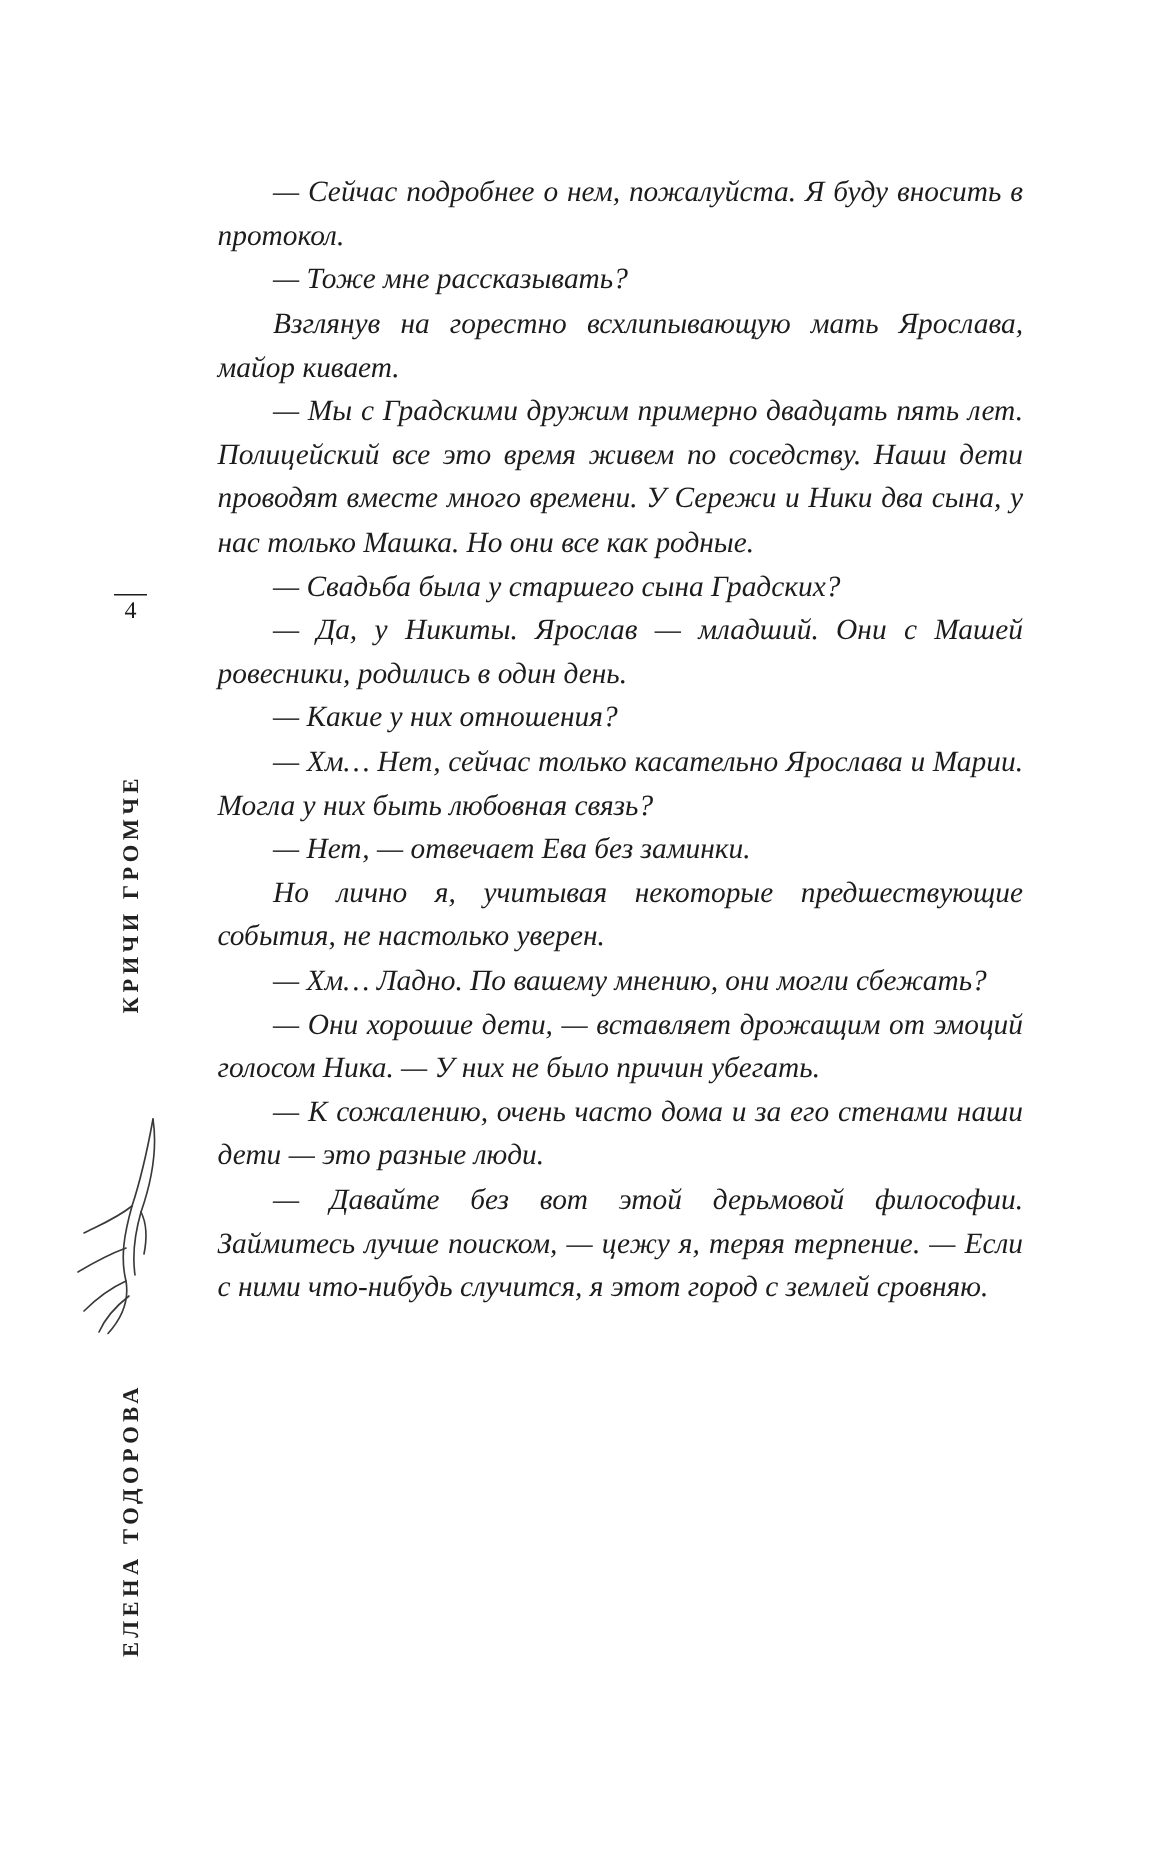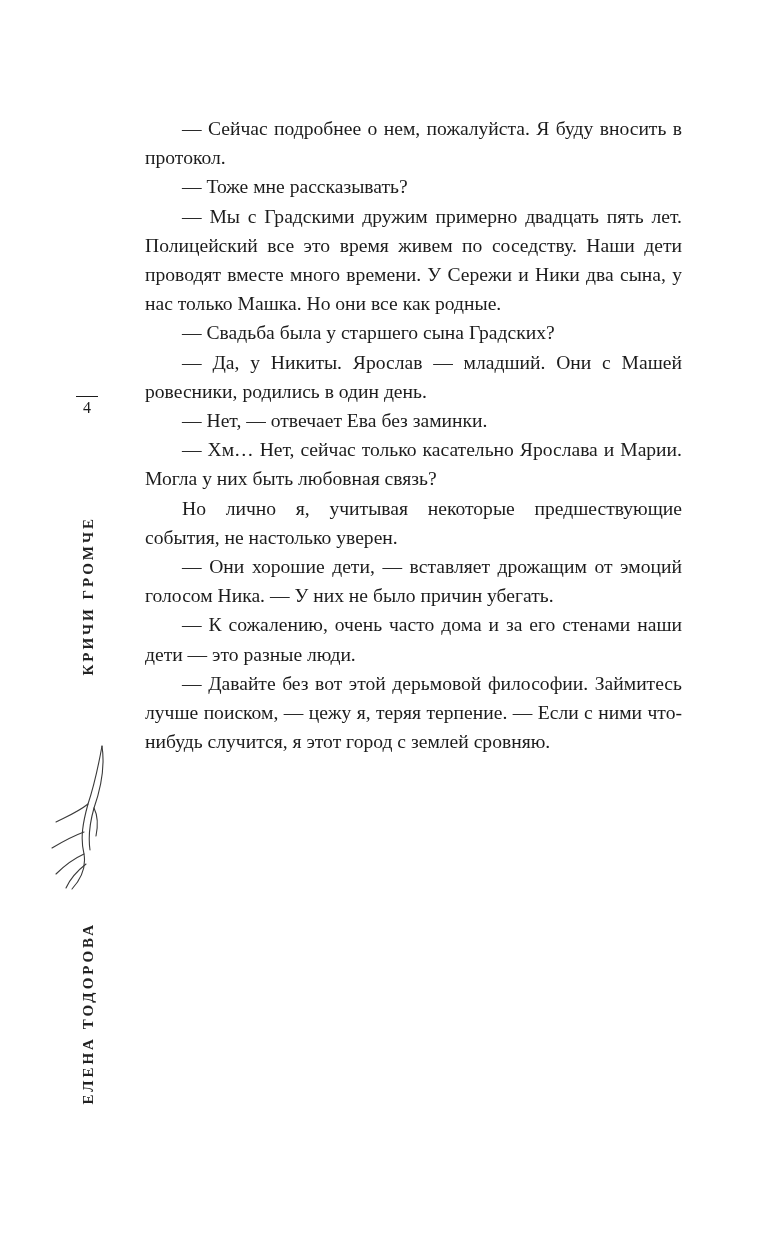--- a/index.html
+++ b/index.html
@@ -60,20 +60,21 @@
   
   .text-block {
     position: absolute;
     left: 145px;
     top: 114px;
     width: 537px;
     font-size: 19.6px;
     line-height: 29.2px;
     text-align: justify;
     hyphens: auto;
+    font-style: italic;
     -webkit-hyphens: auto;
   }
   .text-block p.para {
     margin: 0;
     padding: 0;
     text-indent: 37px;
   }
 </style>
 </head>
 <body>
@@ -92,24 +93,27 @@
     <path d="M44,112 C33,117 24,124 16,132"></path>
     <path d="M46,122 C37,129 30,137 26,146"></path>
     <path d="M54,66 C58,74 58,84 56,94"></path>
   </svg>
 
   <div class="vtext author">ЕЛЕНА ТОДОРОВА</div>
 
   <div class="text-block" lang="ru">
       <p class="para">— Сейчас подробнее о нем, пожалуйста. Я буду вносить в протокол.</p>
       <p class="para">— Тоже мне рассказывать?</p>
+      <p class="para">Взглянув на горестно всхлипывающую мать Ярослава, майор кивает.</p>
       <p class="para">— Мы с Градскими дружим примерно двадцать пять лет. Полицейский все это время живем по соседству. Наши дети проводят вместе много времени. У Сережи и Ники два сына, у нас только Машка. Но они все как родные.</p>
       <p class="para">— Свадьба была у старшего сына Градских?</p>
       <p class="para">— Да, у Никиты. Ярослав — младший. Они с Машей ровесники, родились в один день.</p>
+      <p class="para">— Какие у них отношения?</p>
+      <p class="para">— Хм… Нет, сейчас только касательно Ярослава и Марии. Могла у них быть любовная связь?</p>
       <p class="para">— Нет, — отвечает Ева без заминки.</p>
-      <p class="para">— Хм… Нет, сейчас только касательно Ярослава и Марии. Могла у них быть любовная связь?</p>
       <p class="para">Но лично я, учитывая некоторые предшествующие события, не настолько уверен.</p>
+      <p class="para">— Хм… Ладно. По вашему мнению, они могли сбежать?</p>
       <p class="para">— Они хорошие дети, — вставляет дрожащим от эмоций голосом Ника. — У них не было причин убегать.</p>
       <p class="para">— К сожалению, очень часто дома и за его стенами наши дети — это разные люди.</p>
       <p class="para">— Давайте без вот этой дерьмовой философии. Займитесь лучше поиском, — цежу я, теряя терпение. — Если с ними что-нибудь случится, я этот город с землей сровняю.</p>
     </div>
 
 </div>
 
 </body></html>

